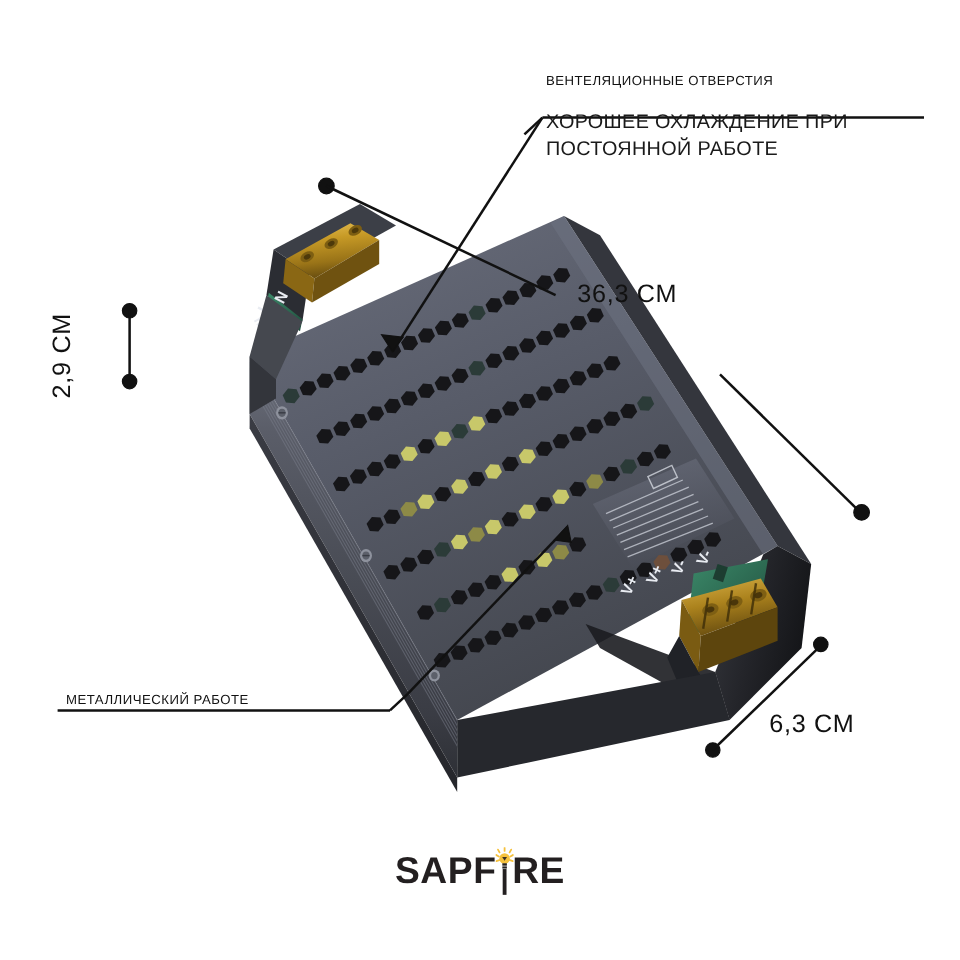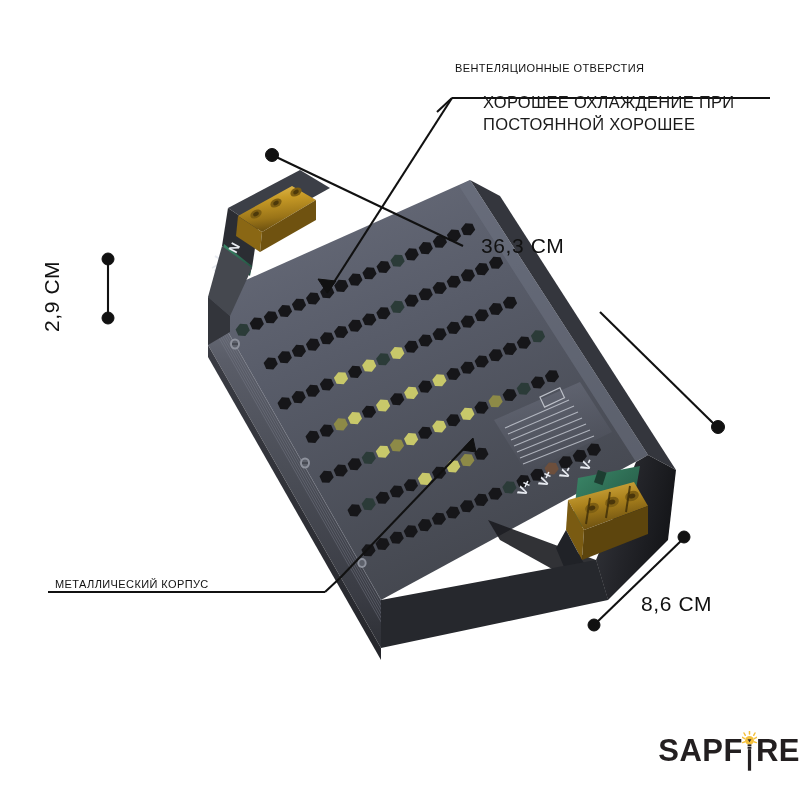--- a/index.html
+++ b/index.html
@@ -40,21 +40,20 @@
     letter-spacing: 0.3px;
     line-height: 1.33;
     color: #1a1a1a;
   }
   #anno-vents {
     left: 455px;
     top: 62px;
   }
   #anno-vents .anno-body {
     margin-top: 18px;
-    margin-left: 28px;
   }
   #anno-case {
     left: 55px;
     top: 578px;
   }
   #anno-case .anno-body {
     margin-top: 18px;
   }
   
   .dim-label {
@@ -78,22 +77,21 @@
     width: 26px;
     transform-origin: left top;
     transform: rotate(-90deg) translate(-92px, 0);
   }
   
   #logo {
     position: absolute;
     left: 0;
     top: 705px;
     width: 800px;
-    text-align: right;
-    margin-top: 24px;
+    text-align: center;
   }
   #logo-inner {
     display: inline-block;
     position: relative;
     height: 42px;
     line-height: 42px;
   }
   .logo-word {
     font-size: 31px;
     font-weight: bold;
@@ -436,31 +434,31 @@
         <line x1="340" y1="578" x2="473" y2="439" stroke-width="2.1"></line>
         <polygon points="473,438 462,450 476,452"></polygon>
       </g>
     </g>
   </svg>
 
   <div class="anno" id="anno-vents">
     <div class="anno-title">ВЕНТЕЛЯЦИОННЫЕ ОТВЕРСТИЯ</div>
     <div class="anno-body">
       <div>ХОРОШЕЕ ОХЛАЖДЕНИЕ ПРИ</div>
-      <div>ПОСТОЯННОЙ ХОРОШЕЕ</div>
+      <div>ПОСТОЯННОЙ РАБОТЕ</div>
     </div>
   </div>
 
   <div class="anno" id="anno-case">
-    <div class="anno-title">МЕТАЛЛИЧЕСКИЙ КОРПУС</div>
+    <div class="anno-title">МЕТАЛЛИЧЕСКИЙ РАБОТЕ</div>
   </div>
 
   <div class="dim-label" id="dim-length">36,3 СМ</div>
   <div class="dim-label" id="dim-height">2,9 СМ</div>
-  <div class="dim-label" id="dim-width">8,6 СМ</div>
+  <div class="dim-label" id="dim-width">6,3 СМ</div>
 
   <div id="logo">
     <span id="logo-inner">
       <span class="logo-word">SAPF</span><span id="logo-bulb">
         <svg width="15" height="40" viewBox="0 0 15 40">
 
           <g stroke="#f5c13d" stroke-width="1.5" stroke-linecap="round">
             <path d="M7.5,0.5 v2.6"></path>
             <path d="M2.0,2.0 l1.3,2.3"></path>
             <path d="M13.0,2.0 l-1.3,2.3"></path>

